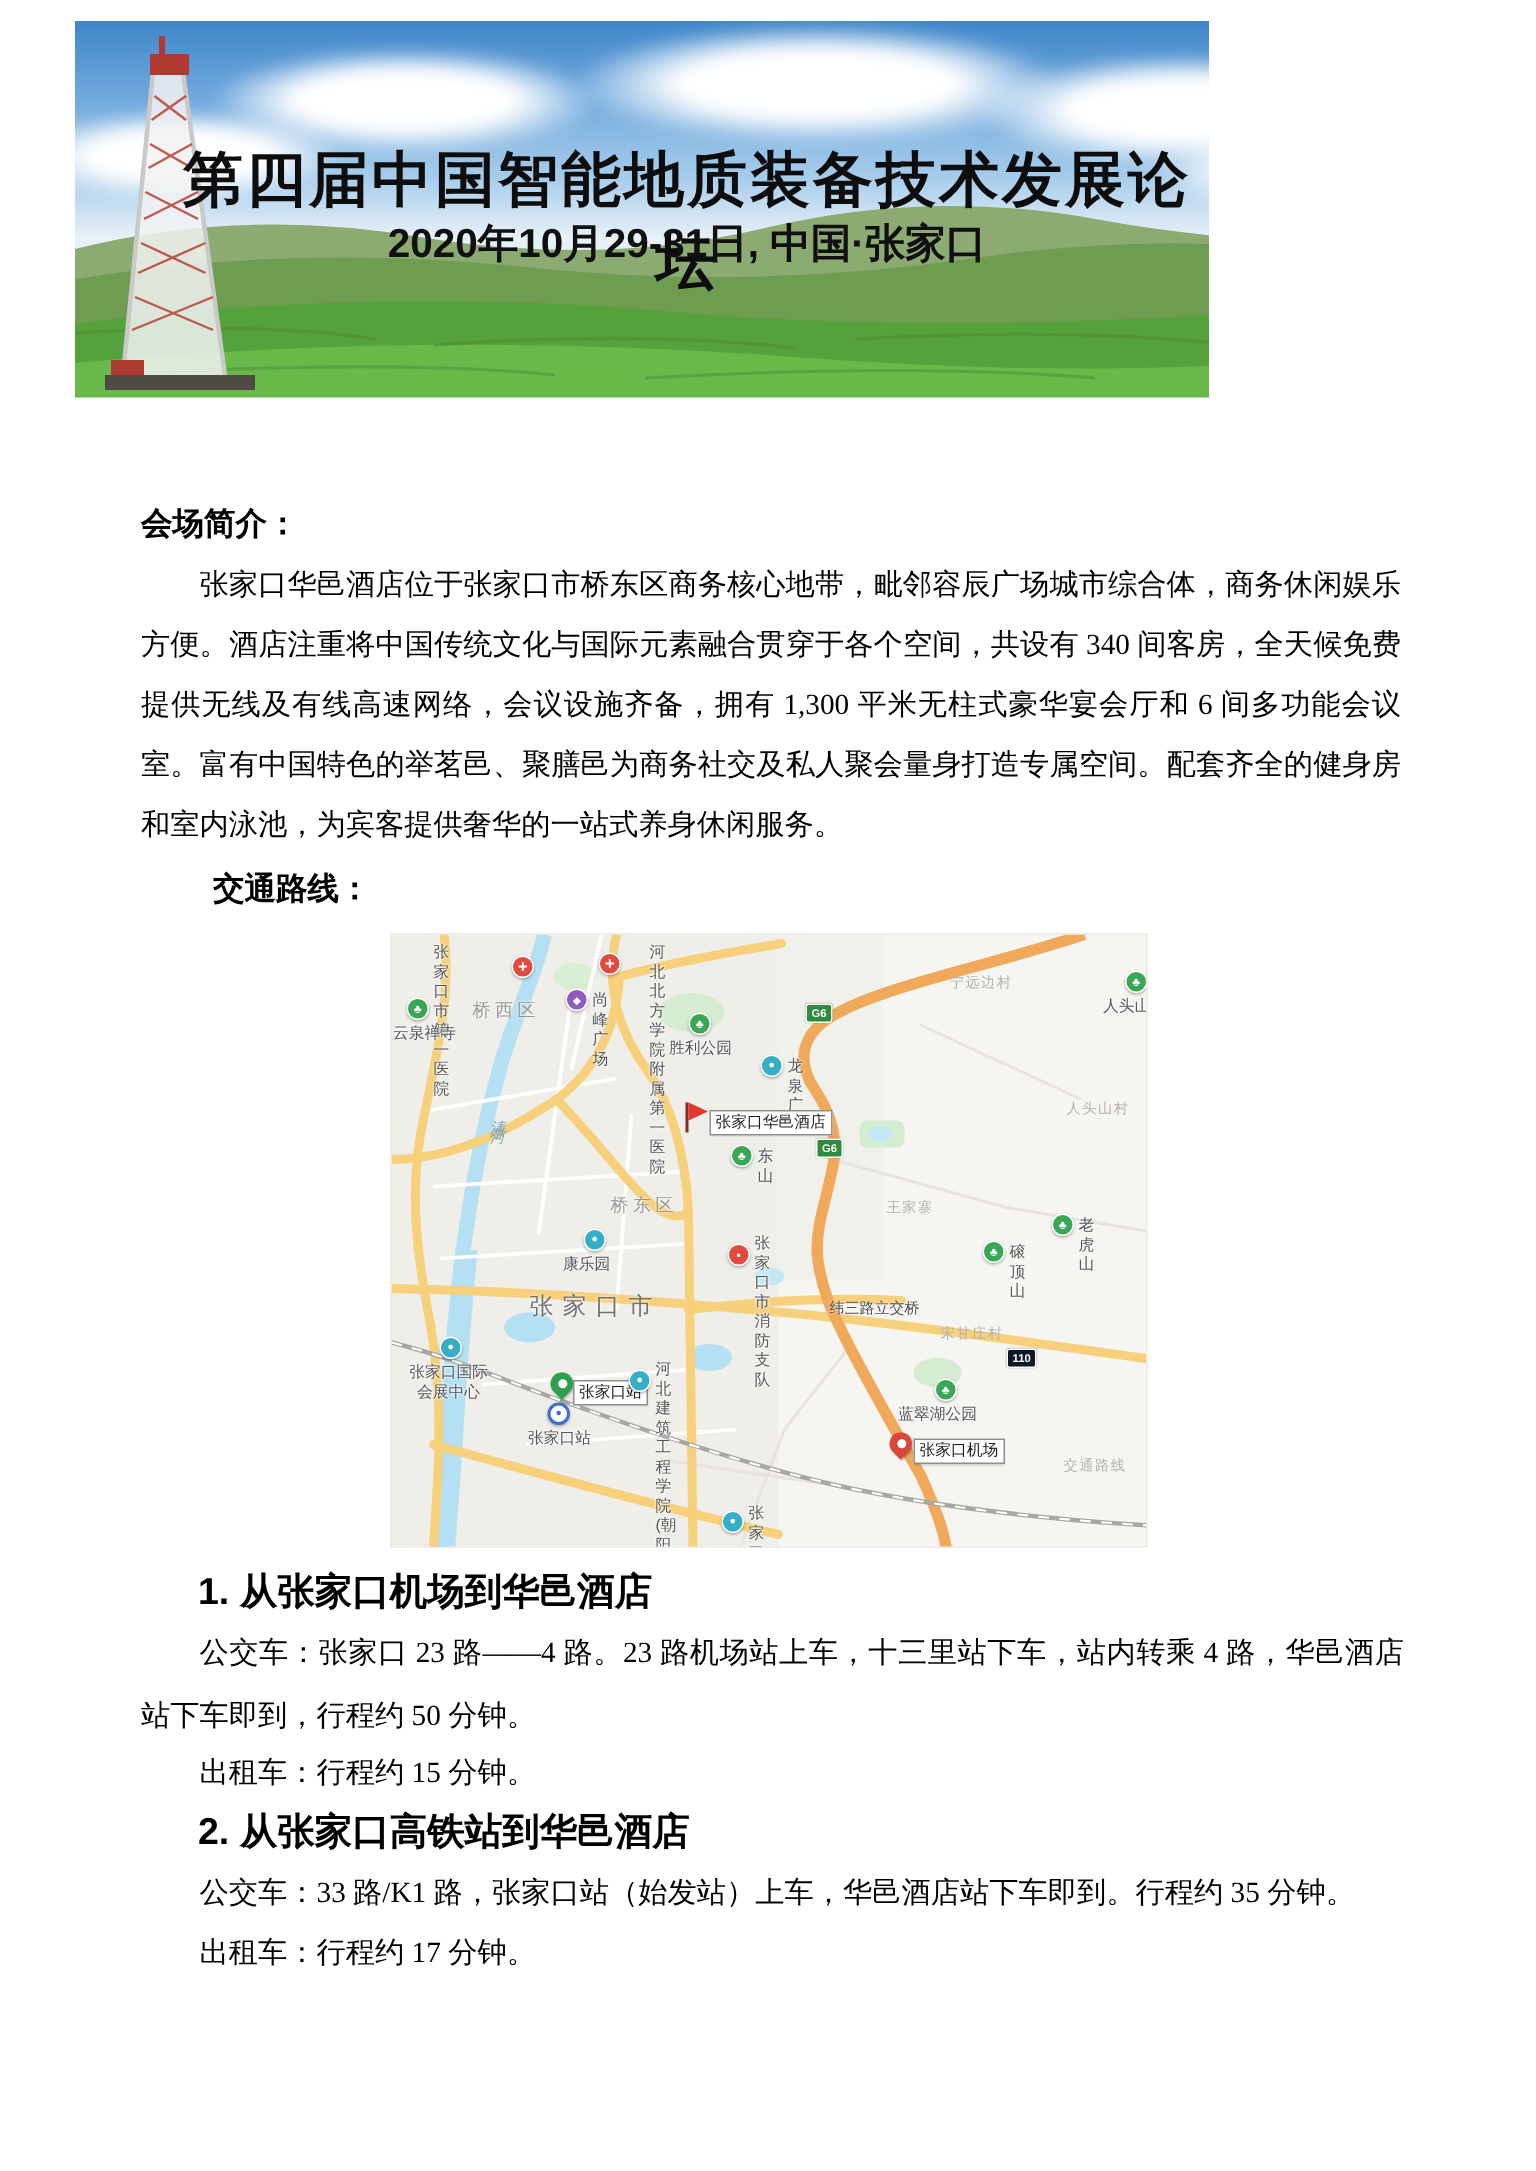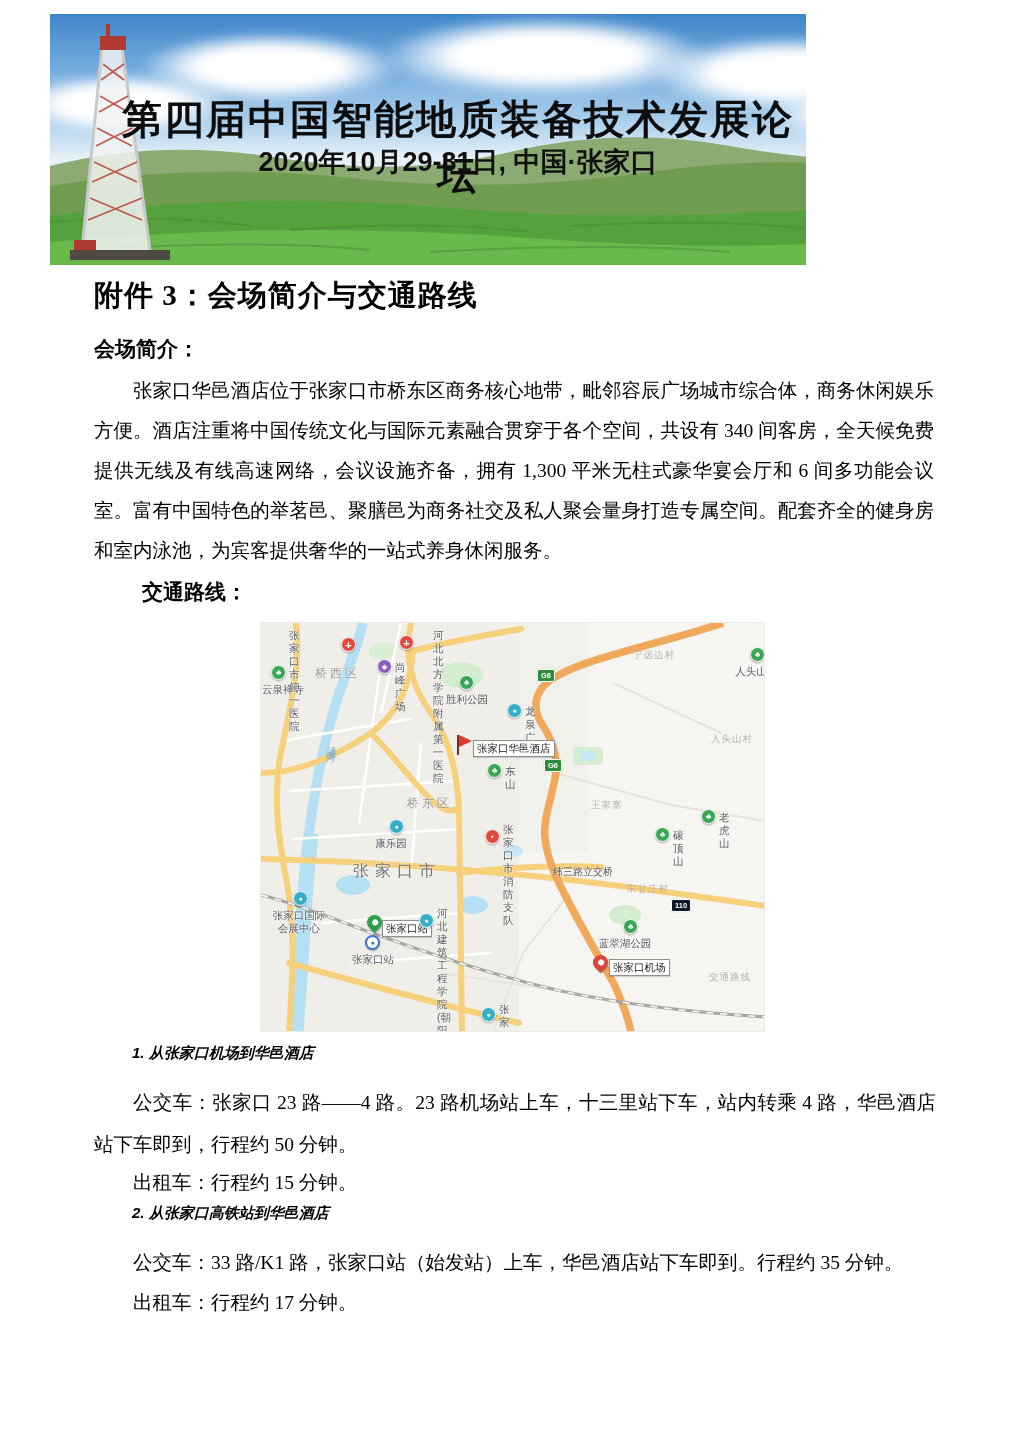--- a/index.html
+++ b/index.html
@@ -19,22 +19,22 @@
                 font-family:"Liberation Sans","DejaVu Sans",sans-serif; font-weight:700;
                 font-size:27px; color:#101010; }
 
   
   .doc-title { position:absolute; left:94px; top:276px; width:840px;
                font-size:29px; font-weight:bold; letter-spacing:1px; }
   .sec-head  { position:absolute; left:94px; width:300px; font-size:21px; font-weight:bold;
                font-family:"Liberation Sans","DejaVu Sans",sans-serif; }
   .intro-par { position:absolute; left:94px; top:371px; width:840px; font-size:19.5px;
                line-height:40px; text-align:justify; text-indent:2em; }
-  .route-title { position:absolute; left:132px; width:700px; font-size:15px; font-weight:bold;
-                 font-family:"Liberation Sans","DejaVu Sans",sans-serif;font-style:italic; }
+  .route-title { position:absolute; left:132px; width:700px; font-size:25px; font-weight:bold;
+                 font-family:"Liberation Sans","DejaVu Sans",sans-serif; }
   .route-par { position:absolute; left:94px; width:842px; font-size:19.5px; line-height:42px;
                text-align:justify; text-indent:2em; }
 
   
   .map { position:absolute; left:260px; top:622px; width:505px; height:410px;
          background:#f6f5f1; overflow:hidden; border:1px solid #eceae6;
          font-family:"Liberation Sans","DejaVu Sans",sans-serif; }
   .map svg.base { position:absolute; left:0; top:0; }
   .poi { position:absolute; }
   .dot { position:absolute; width:15px; height:15px; border-radius:50%;
@@ -120,21 +120,20 @@
         <rect x="56" y="10" width="4" height="14" fill="#b03a30"></rect>
         <rect x="24" y="226" width="22" height="12" fill="#b03a30"></rect>
         <rect x="20" y="236" width="100" height="10" fill="#4f4a44"></rect>
       </g>
     </svg>
 
     <div class="banner-title">第四届中国智能地质装备技术发展论坛</div>
     <div class="banner-sub">2020年10月29-31日, 中国·张家口</div>
   </div>
 
-  <div class="doc-title">附件 3：会场简介与交通路线</div>
   <div class="sec-head" style="top:335px;">会场简介：</div>
   <div class="intro-par">张家口华邑酒店位于张家口市桥东区商务核心地带，毗邻容辰广场城市综合体，商务休闲娱乐方便。酒店注重将中国传统文化与国际元素融合贯穿于各个空间，共设有 340 间客房，全天候免费提供无线及有线高速网络，会议设施齐备，拥有 1,300 平米无柱式豪华宴会厅和 6 间多功能会议室。富有中国特色的举茗邑、聚膳邑为商务社交及私人聚会量身打造专属空间。配套齐全的健身房和室内泳池，为宾客提供奢华的一站式养身休闲服务。</div>
   <div class="sec-head" style="top:578px;margin-left:48px;">交通路线：</div>
 
   <div class="map">
     <svg class="base" width="505" height="410" viewBox="0 0 505 410">
       <rect x="0" y="0" width="505" height="410" fill="#f6f5f1"></rect>
       <rect x="0" y="0" width="258" height="410" fill="#ecebe6" opacity="0.75"></rect>
       <rect x="258" y="0" width="70" height="230" fill="#efeee9" opacity="0.6"></rect>
 

